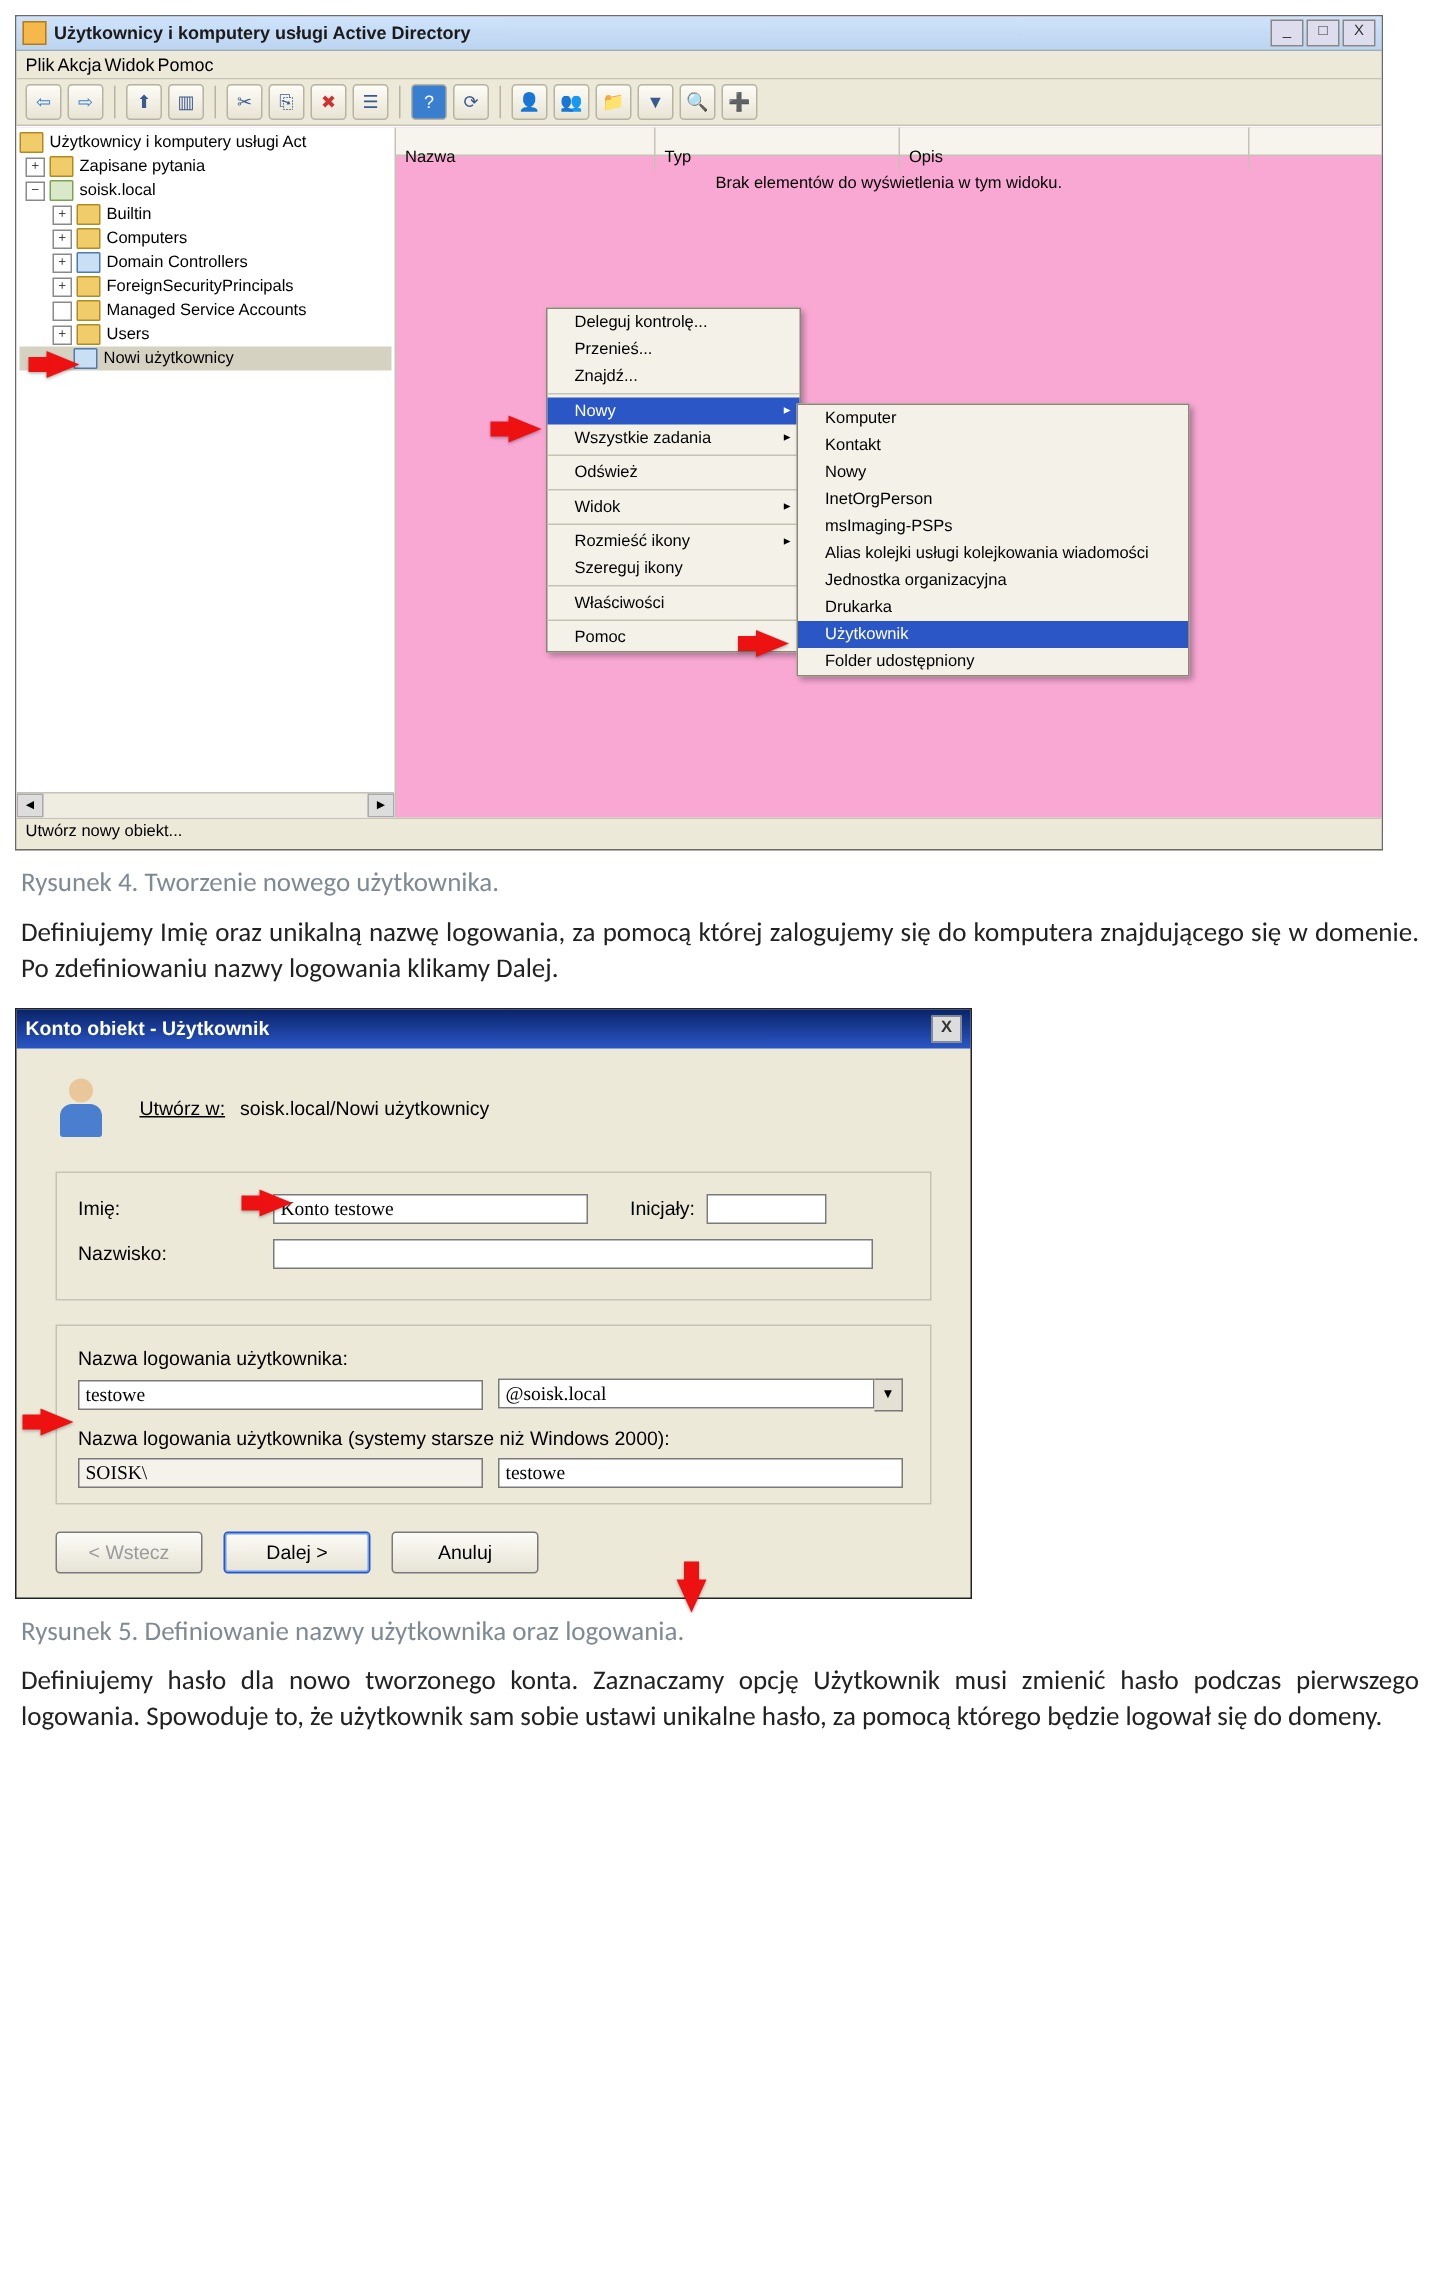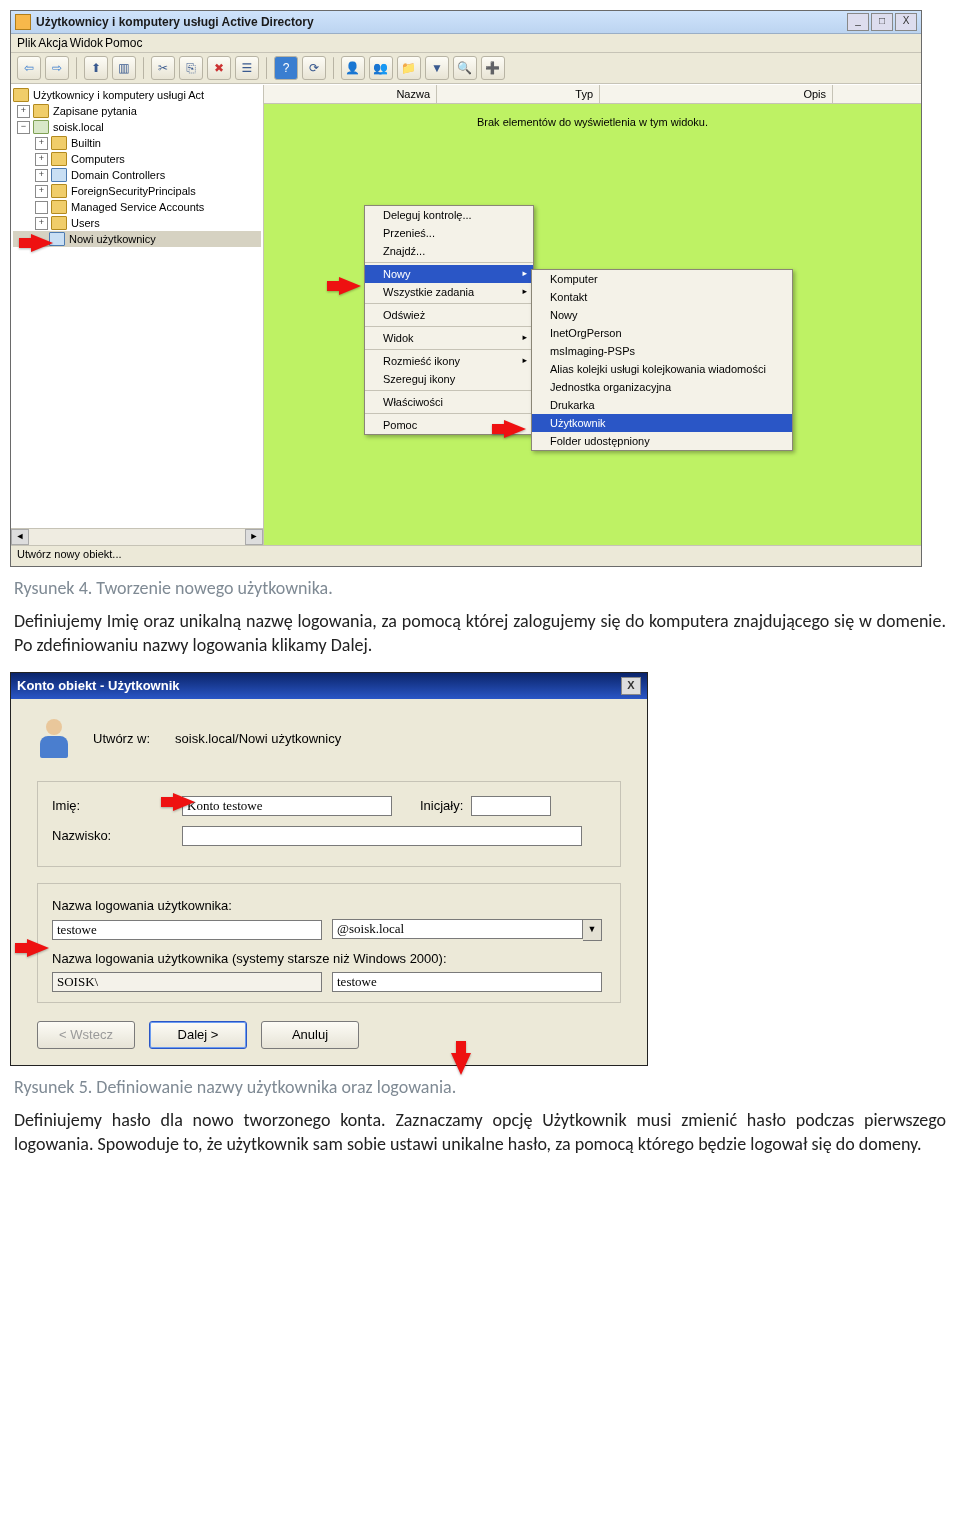--- a/index.html
+++ b/index.html
@@ -43,21 +43,21 @@
     background: #ece9d8; border-bottom: 1px solid #c6c3b6;
     padding: 3px 6px; display: flex; align-items: center; gap: 4px;
   }
   .tbtn {
     width: 22px; height: 22px; border: 1px solid #b8b4a4;
     background: linear-gradient(#fdfcf6,#e8e4d4);
     display:flex; align-items:center; justify-content:center;
     border-radius:3px; color:#3a5a8f;
   }
   .tbtn.sep { width: 1px; background:#b8b4a4; border:none; height:22px; margin:0 3px; }
-  .mmc-body { display: flex; height: 460px; background:#bef264; border-top:1px solid #fff; }
+  .mmc-body { display: flex; height: 460px; background:#f9a8d4; border-top:1px solid #fff; }
   .tree {
     width: 248px; border-right: 1px solid #c6c3b6; background:#fff;
     font-size: 11px; line-height: 16px; padding: 2px; overflow:hidden;
     position:relative;
   }
   .tree .node { display:flex; align-items:center; height:16px; white-space:nowrap; }
   .tree .pm { width:11px; height:11px; border:1px solid #8a8a8a; font-size:9px; line-height:9px;
     text-align:center; margin-right:3px; background:#fff; color:#444; }
   .tree .sp { display:inline-block; }
   .tree .ico { width:14px; height:12px; background:#f0cd6a; border:1px solid #b38a1e;
@@ -65,21 +65,21 @@
   .tree .ico.domain { background:#d9e8c8; border-color:#7fa154; }
   .tree .ico.dc { background:#c9dff4; border-color:#4d7bb1; }
   .tree .node.sel { background:#d6d2c2; }
   .tree .scroll { position:absolute; left:0; bottom:0; right:0; height:16px;
     background:#efece1; border-top:1px solid #c6c3b6; display:flex; justify-content:space-between;}
   .tree .scroll div{ width:16px; height:14px; background:#ddd; border:1px solid #aaa;
     font-size:9px; text-align:center; line-height:12px; }
   .listpane { flex:1; display:flex; flex-direction:column; position:relative; }
   .colhead { display:flex; background:#f6f4ec; border-bottom:1px solid #c6c3b6; height:18px;
     font-size:11px; }
-  .colhead div { border-right:1px solid #c6c3b6; padding:3px 6px;text-align:right; }
+  .colhead div { border-right:1px solid #c6c3b6; padding:14px 6px; }
   .emptytext { text-align:center; margin-top:12px; font-size:11px; color:#000; }
   
   .cmenu {
     position:absolute; background:#f4f2e8; border:1px solid #8a8676;
     box-shadow: 2px 2px 4px rgba(0,0,0,0.3); font-size:11px;
   }
   .cmenu .mi { padding:3px 10px 3px 18px; white-space:nowrap; min-width:140px; position:relative; }
   .cmenu .mi.arrow::after { content:"▸"; position:absolute; right:6px; font-size:9px; }
   .cmenu .mi.hi { background:#2a56c6; color:#fff; }
   .cmenu hr { margin:2px 0; border:none; border-top:1px solid #c6c3b6; }
@@ -110,21 +110,21 @@
     margin-left:0; }
   .dlg-title { background:linear-gradient(#0a246a,#2a56c6); color:#fff; font-weight:bold;
     padding:4px 6px; display:flex; align-items:center; justify-content:space-between; font-size:13px;}
   .dlg-title .xbtn { width:18px; height:16px; background:#ddd; color:#333; border:1px solid #888;
     text-align:center; line-height:14px; font-size:11px; font-weight:bold;}
   .dlg-body { padding: 20px 26px 16px 26px; font-size:13px; }
   .dlg-body .row { display:flex; align-items:center; margin-bottom:10px; }
   .usericon { width:34px; height:40px; margin-right:22px; position:relative; }
   .usericon .head{ width:16px; height:16px; background:#e9c79b; border-radius:50%; margin:0 auto;}
   .usericon .body{ width:28px; height:22px; background:#4a7ecf; border-radius:8px 8px 2px 2px; margin:1px auto 0;}
-  .createin-lbl { margin-right:25px; }
+  .createin-lbl { margin-right:10px;text-decoration:underline; }
   .group { border:1px solid #c6c3b6; padding:14px 14px 10px 14px; margin-top:16px; background:#ece9d8; }
   .lbl { width:130px; display:inline-block; }
   .txt {
     background:#fff; border:1px solid #7a7a7a; height:20px; padding:1px 4px;
     font-family:Tahoma; font-size:13px; box-sizing:border-box;
   }
   .combo { display:flex; }
   .combo .txt { flex:1; }
   .combo .cbtn { width:18px; height:20px; border:1px solid #7a7a7a; border-left:none;
     background:#e4e1d4; text-align:center; font-size:9px; line-height:18px; }

